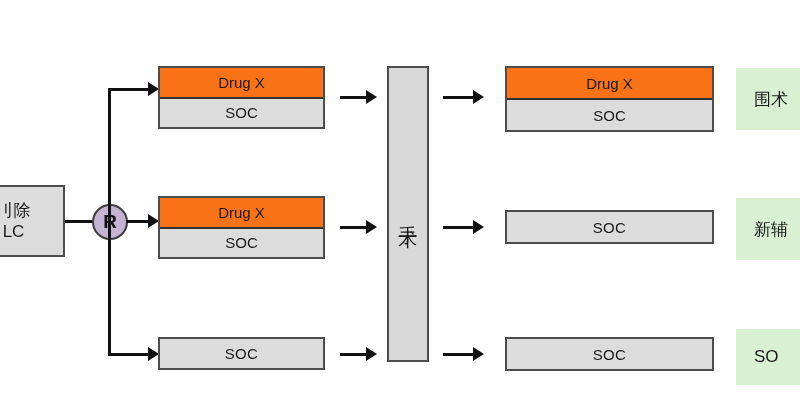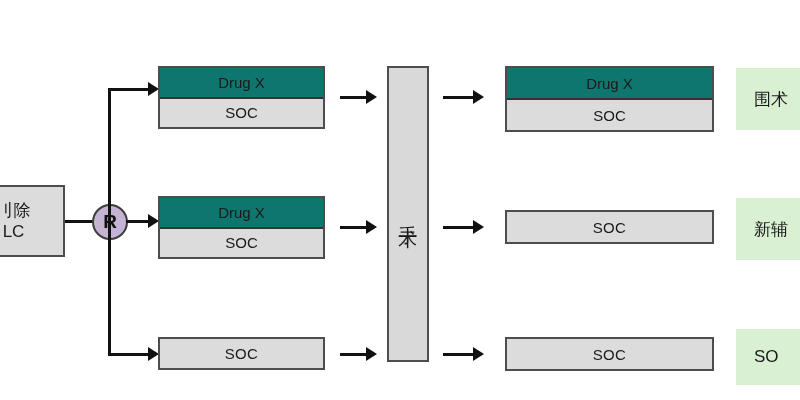--- a/index.html
+++ b/index.html
@@ -44,21 +44,21 @@
   .stack .seg {
     flex: 1 1 0;
     display: flex;
     align-items: center;
     justify-content: center;
     font-size: 15px;
     color: #1a1a1a;
     box-sizing: border-box;
   }
   .stack .seg.top {
-    background: #0f766e;
+    background: #f97316;
     border-bottom: 2px solid #333333;
   }
   .stack .seg.bottom {
     background: #dcdcdc;
   }
 
   
   #entry-box {
     position: absolute;
     left: -38px;

